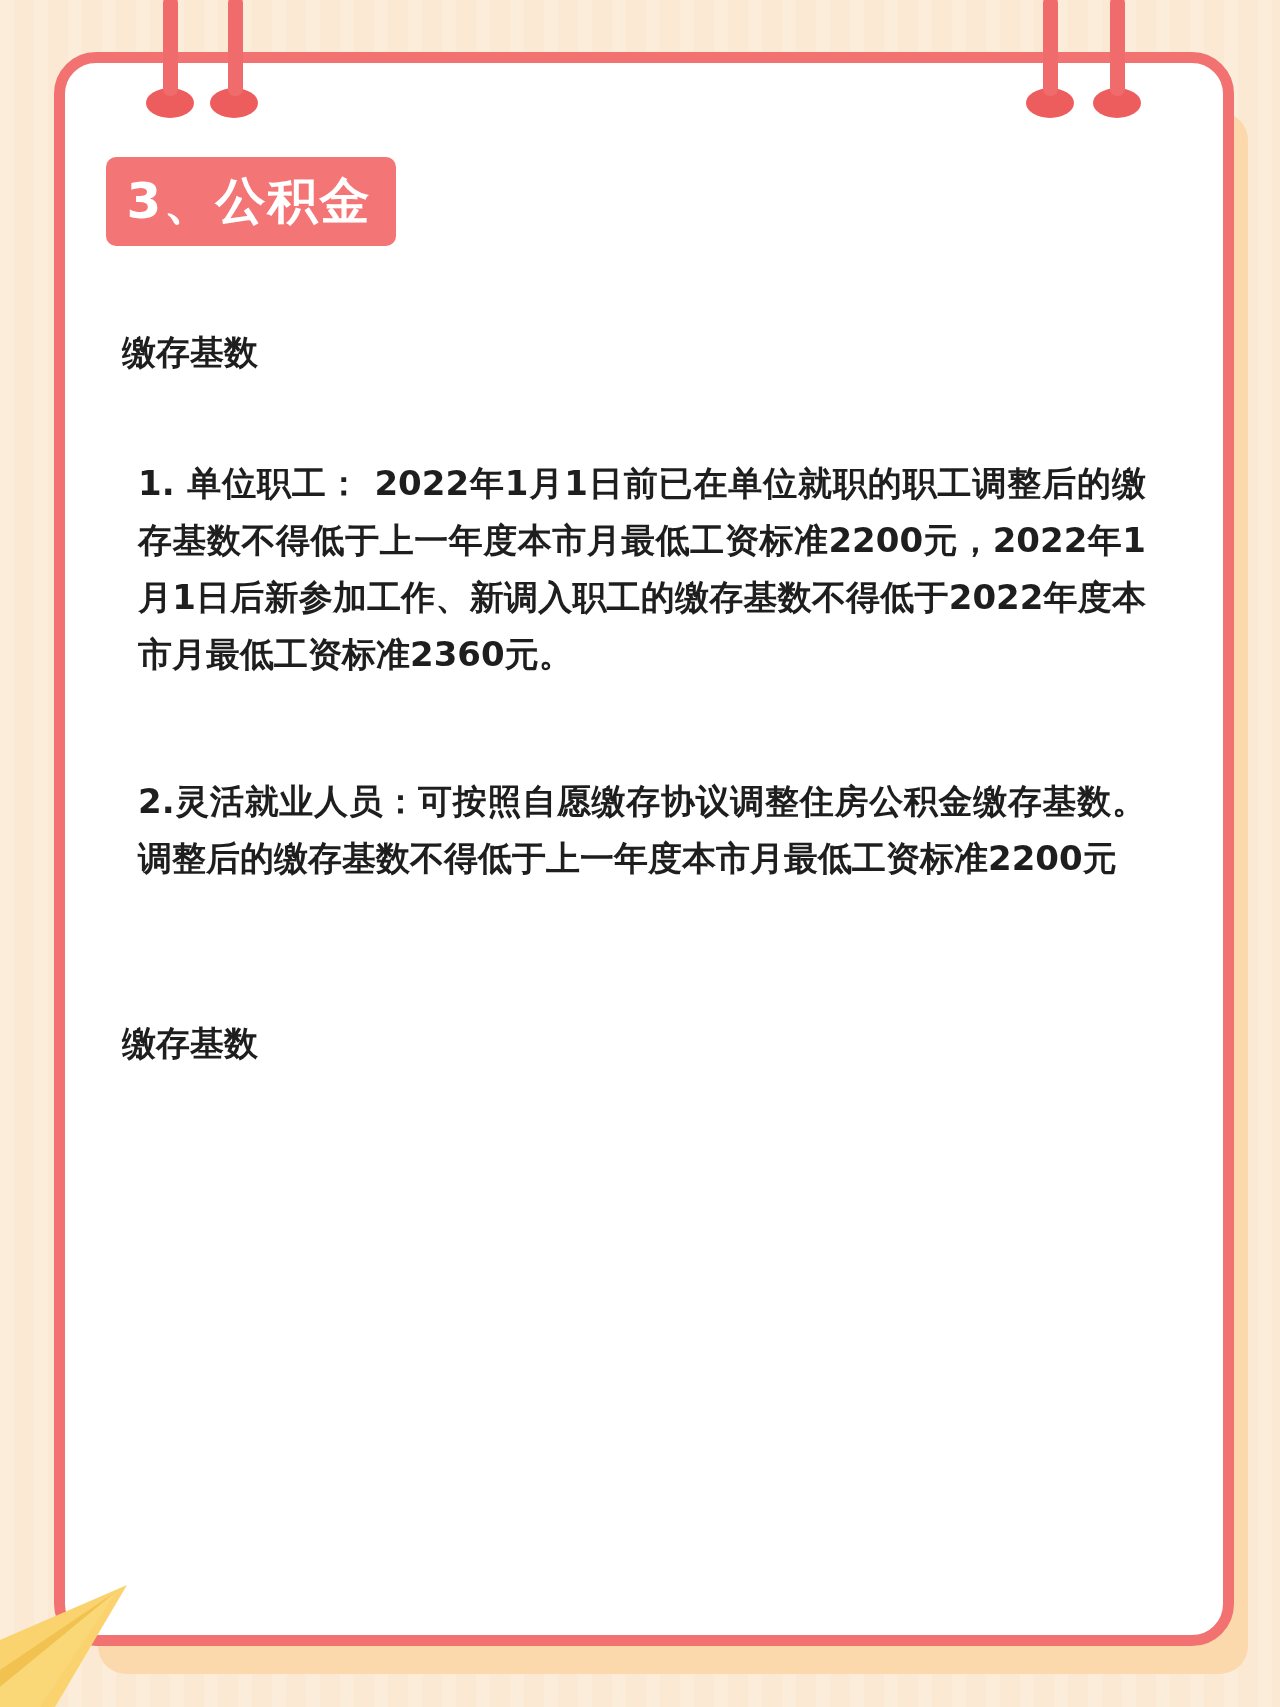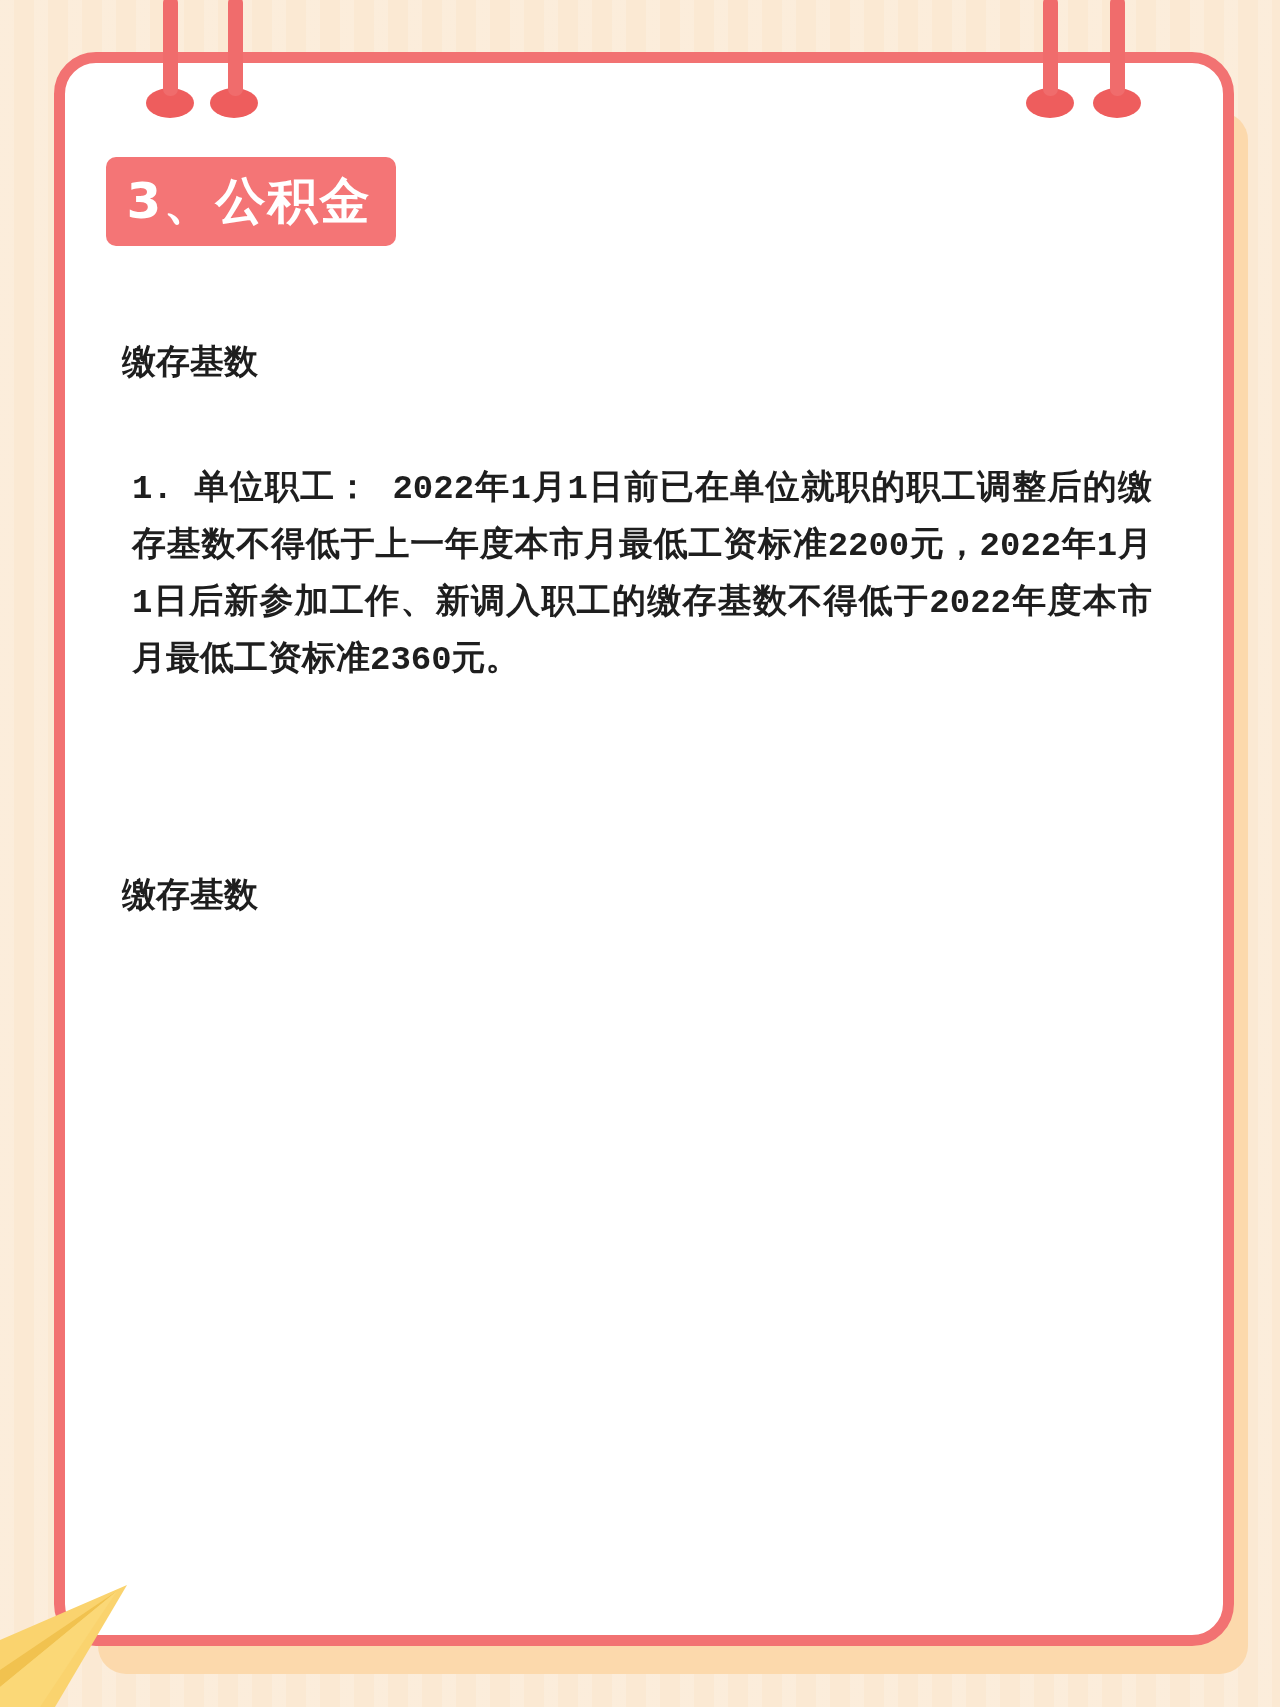--- a/index.html
+++ b/index.html
@@ -72,37 +72,36 @@
       line-height: 89px;
       text-align: center;
       letter-spacing: 2px;
       box-sizing: border-box;
       padding-right: 4px;
       z-index: 4;
     }
     .content {
       position: absolute;
       left: 122px;
-      top: 336px;
+      top: 324px;
       width: 1040px;
       color: #1e1e1e;
       font-weight: bold;
       font-size: 34px;
       line-height: 57px;
       z-index: 4;
-      font-family: Liberation Mono, monospace;
     }
     .heading {
       margin: 0;
       font-size: 34px;
       line-height: 57px;
       font-weight: bold;
     }
     .para {
-      margin: 10px;
+      margin: 16px;
       text-align: justify;
     }
     .gap-s { height: 58px; }
     .gap-m { height: 58px; }
     .gap-l { height: 112px; }
     .plane {
       position: absolute;
       left: 0;
       top: 1585px;
       width: 130px;
@@ -128,20 +127,21 @@
 <div class="ring" style="left:1110px;"></div>
 
 <div class="title-badge">3、公积金</div>
 
 <div class="content">
   <div>
     <p class="heading">缴存基数</p>
     <div class="gap-s"></div>
     <p class="para">1. 单位职工： 2022年1月1日前已在单位就职的职工调整后的缴存基数不得低于上一年度本市月最低工资标准2200元，2022年1月1日后新参加工作、新调入职工的缴存基数不得低于2022年度本市月最低工资标准2360元。</p>
     <div class="gap-m"></div>
+    <p class="para">2.灵活就业人员：可按照自愿缴存协议调整住房公积金缴存基数。调整后的缴存基数不得低于上一年度本市月最低工资标准2200元</p>
   </div>
   <div class="gap-l"></div>
   <div>
     <p class="heading">缴存基数</p>
     <div class="gap-s"></div>
     <div class="gap-m"></div>
   </div>
 </div>
 
 <svg class="plane" viewBox="0 0 130 122" xmlns="http://www.w3.org/2000/svg">

